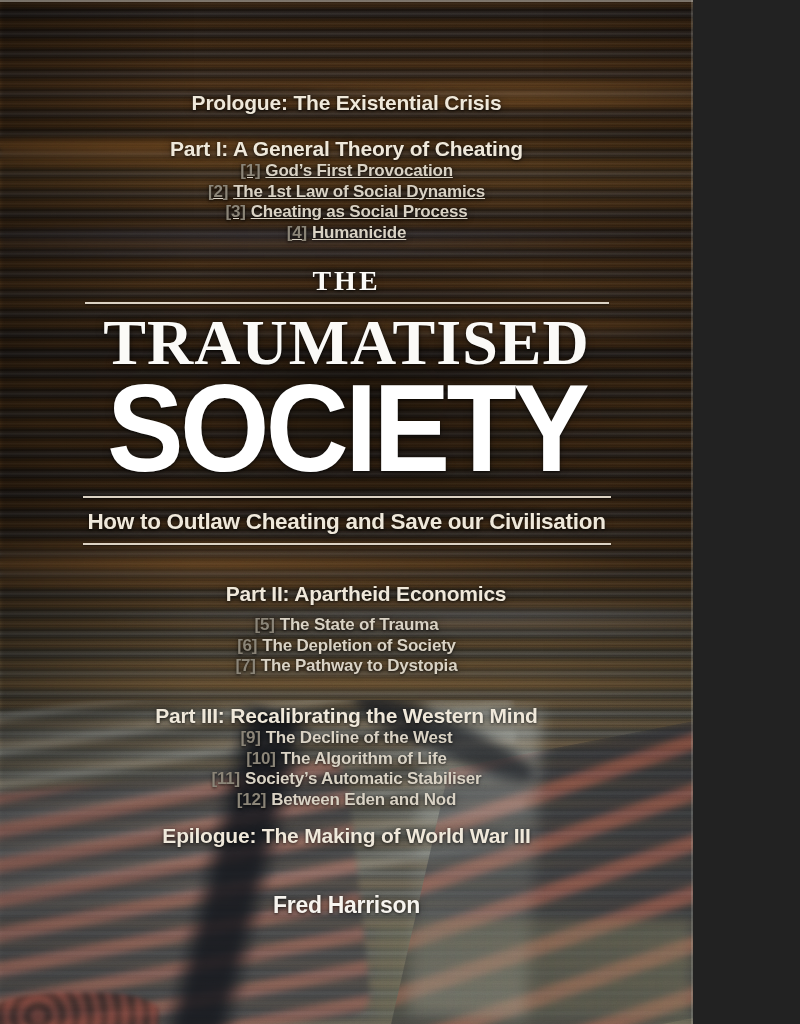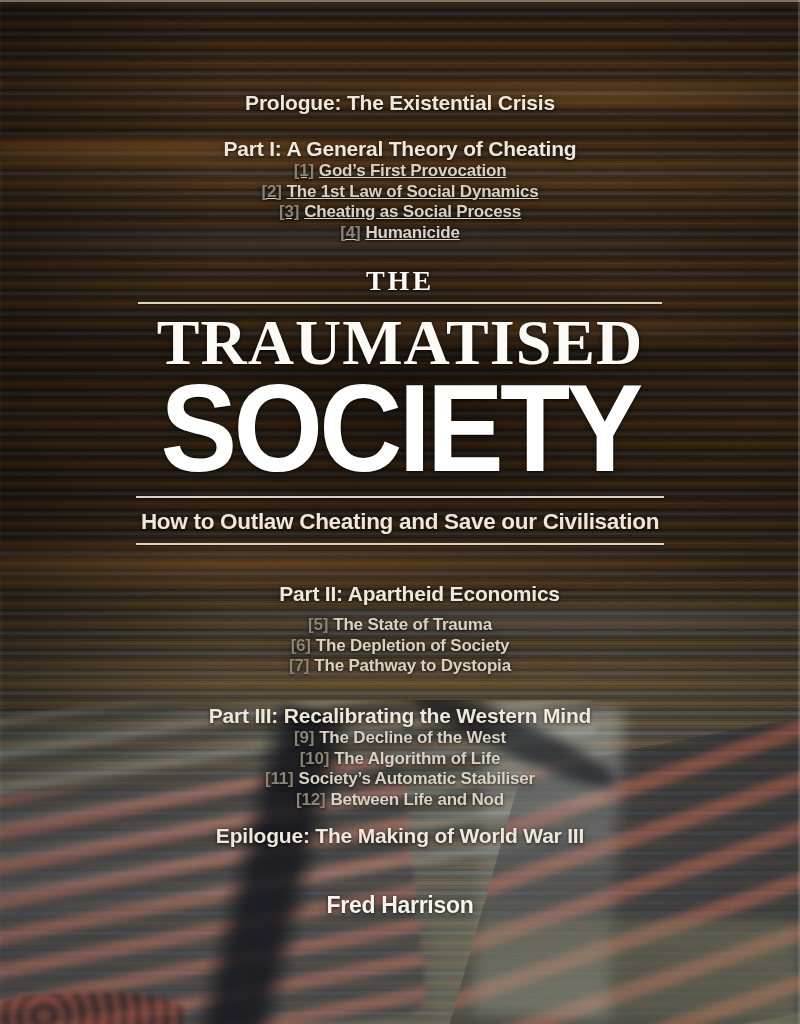--- a/index.html
+++ b/index.html
@@ -1,17 +1,17 @@
 <!DOCTYPE html>
 <html style="--heading-text: #efe8da; --chapter-text: #d9d2c4; --chapter-number: #8b8578; --title-text: #fbfaf7; --rule: #dcd2c3;"><head>
 <meta charset="utf-8">
 <style>
   html,body{margin:0;padding:0;background:#222;}
   .page{
-    position:relative;width:800px;height:1024px;overflow:hidden;
+    position:relative;width:693px;height:1024px;overflow:hidden;
     font-family:"Liberation Sans",sans-serif;
     background:#1c1209;
   }
   
   .bg-base{
     position:absolute;inset:0;
     background:linear-gradient(180deg,
       #150d07 0%, #201308 4%, #362210 9%, #241608 13%, #3e2a14 17%,
       #20140a 22%, #2c1c0d 28%, #180f07 34%, #251709 41%, #1a1007 48%,
       #291d10 55%, #3a3122 61%, #494334 67%, #555044 73%, #5d5a4e 79%,
@@ -180,21 +180,21 @@
       <div>
         <span class="num">[9]</span><span>The Decline of the West</span>
       </div>
       <div>
         <span class="num">[10]</span><span>The Algorithm of Life</span>
       </div>
       <div>
         <span class="num">[11]</span><span>Society’s Automatic Stabiliser</span>
       </div>
       <div>
-        <span class="num">[12]</span><span>Between Life and Nod</span>
+        <span class="num">[12]</span><span>Between Eden and Nod</span>
       </div>
     </div>
 
     <div class="tline heading epilogue">Epilogue: The Making of World War III</div>
 
     <div class="tline author">Fred Harrison</div>
   </div>
 </div>
 
 </body></html>

